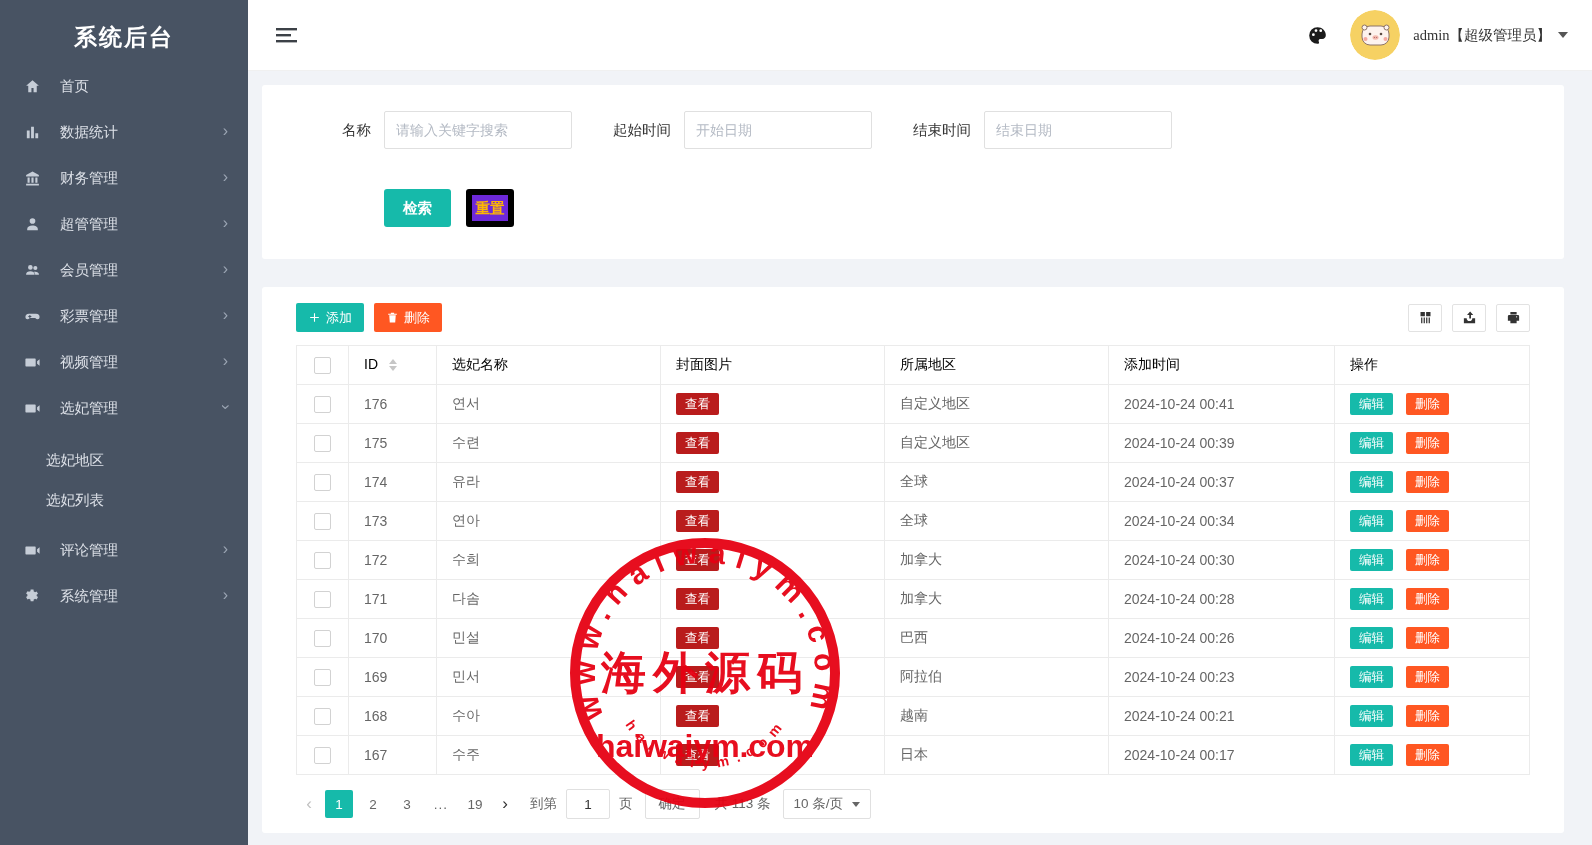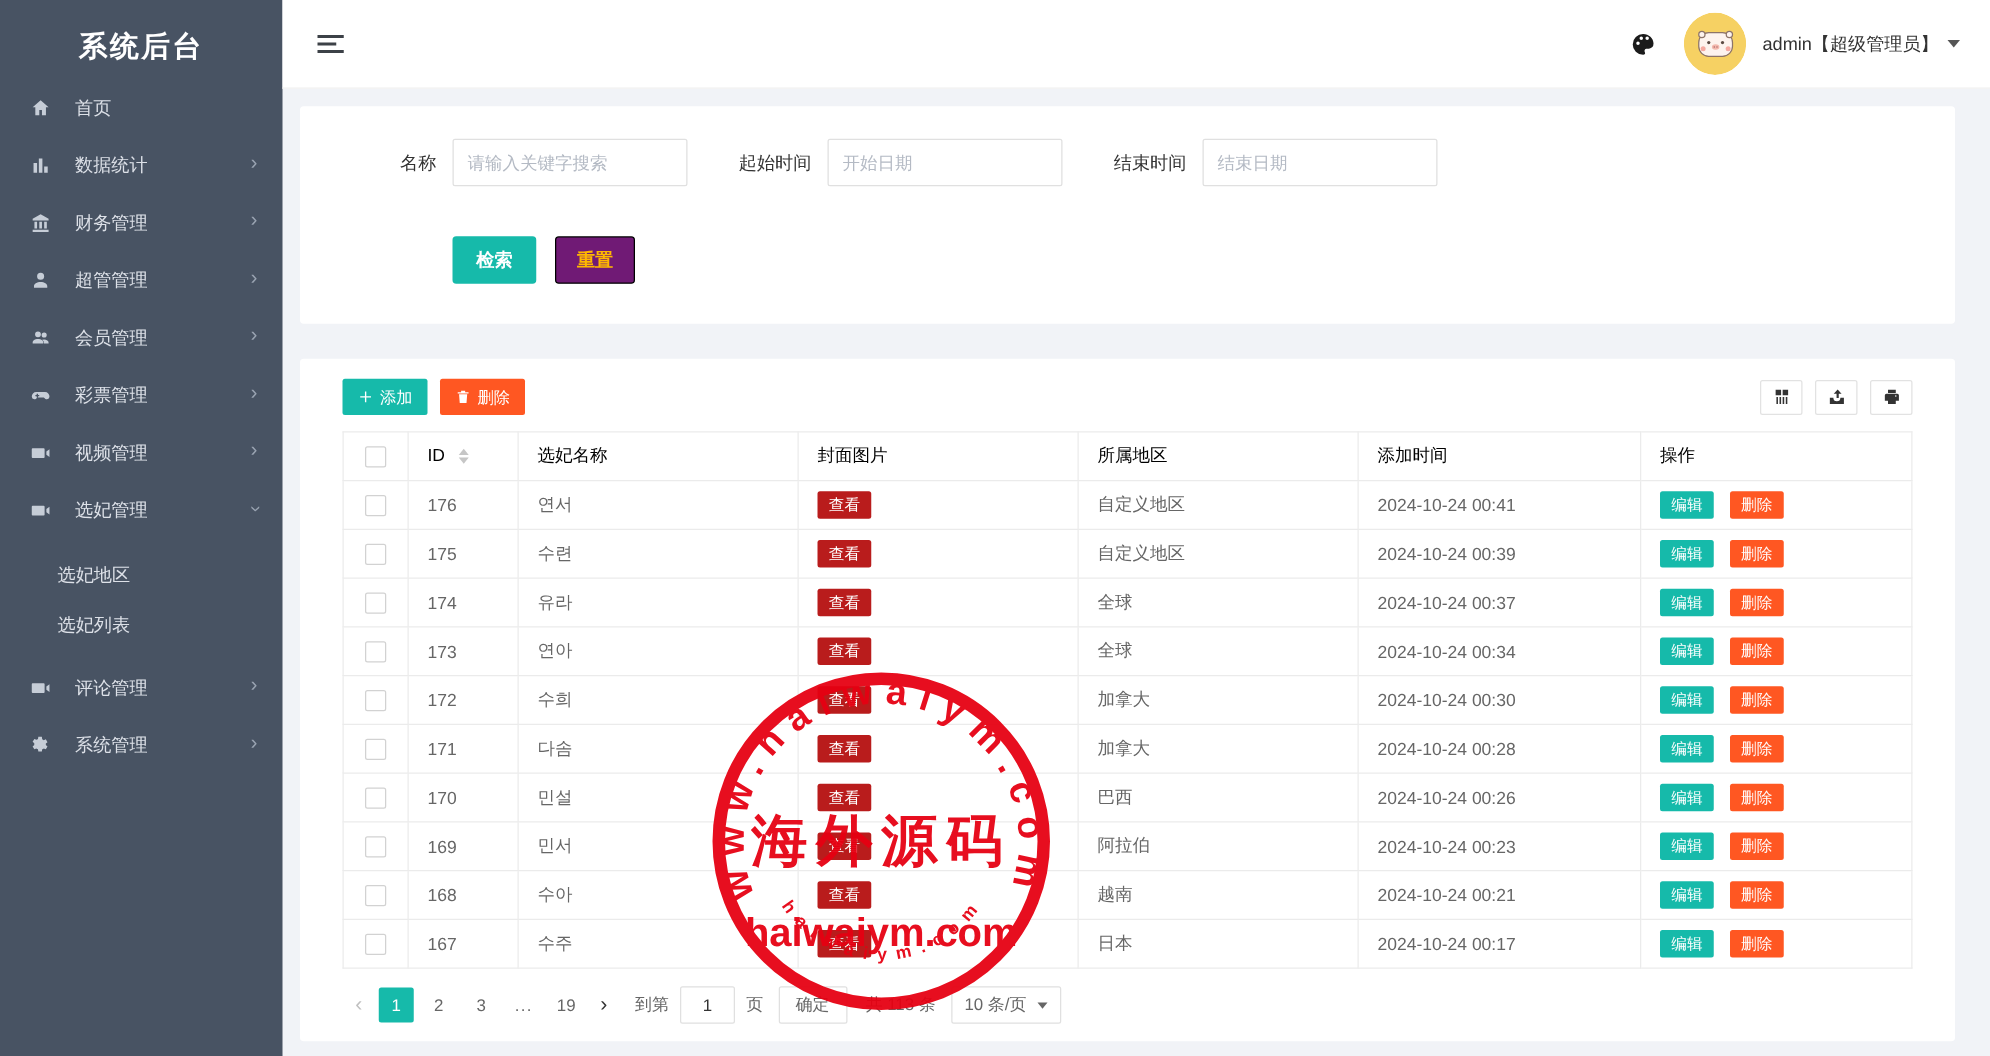--- a/index.html
+++ b/index.html
@@ -1,57 +1,57 @@
 <!DOCTYPE html>
 <html><head>
 <meta charset="utf-8">
 <style>
   * { box-sizing: border-box; margin: 0; padding: 0; }
   html,body { width:1592px; height:845px; overflow:hidden; }
   body { font-family:"Liberation Sans","DejaVu Sans",sans-serif; background:#f1f3f7; position:relative; }
   .app { display:flex; height:100%; }
 
   
-  .sidebar { width:226px; flex-shrink:0; background:#485363; color:#d7dce4; overflow:hidden; }
+  .sidebar { width:248px; flex-shrink:0; background:#485363; color:#d7dce4; overflow:hidden; }
   .side-title { color:#fff; font-size:23px; font-weight:bold; text-align:center; padding:22px 0 24px; letter-spacing:2px; }
   .menu-item { display:flex; align-items:flex-start; height:46px; padding:0 20px 0 24px; font-size:14.5px; cursor:pointer; }
   .mi-icon { width:20px; height:18px; margin-right:16px; display:inline-flex; align-items:center; color:#c6cdd7; }
   .mi-icon svg { width:17px; height:17px; fill:currentColor; }
   .mi-label { flex:1; color:#dde1e8; }
   .mi-arrow { color:#9aa4b2; font-size:16px; line-height:1; }
   .mi-arrow.down { transform:rotate(90deg); }
   .submenu { padding:6px 0 10px; }
   .submenu .menu-item { height:40px; padding-left:46px; }
 
   
   .main { flex:1; display:flex; flex-direction:column; min-width:0; }
   .topbar { height:71px; background:#fff; display:flex; align-items:center; padding:0 24px 0 27px; border-bottom:1px solid #f0f0f0; flex-shrink:0; }
   .hamburger { cursor:pointer; display:inline-flex; }
   .topbar-right { margin-left:auto; display:flex; align-items:center; }
   .palette-btn { cursor:pointer; display:inline-flex; margin-right:22px; }
   .palette-btn svg { width:21px; height:21px; fill:#1b1b1b; }
   .avatar { width:50px; height:50px; border-radius:50%; overflow:hidden; flex-shrink:0; }
   .user-wrap { display:flex; align-items:center; cursor:pointer; }
-  .user-name { font-size:14.5px; color:#333; margin:0 7px 0 13px; }
+  .user-name { font-size:14.5px; color:#333; margin:0 7px 0 13px;font-family:Liberation Serif, serif; }
   .caret { width:0; height:0; border:5px solid transparent; border-top:6px solid #555; margin-top:5px; }
 
   .content { flex:1; padding:14px 28px 0 14px; }
   .card { background:#fff; border-radius:3px; }
 
   
   .search-card { padding:26px 0 32px; margin-bottom:28px; }
   .form-row { display:flex; align-items:center; padding-left:80px; }
   .f-group { display:flex; align-items:center; margin-right:41px; }
   .f-label { font-size:14.5px; color:#333; margin-right:13px; white-space:nowrap; }
   .f-input { width:188px; height:38px; border:1px solid #e0e0e0; border-radius:2px; padding:0 11px; font-size:14px; color:#333; outline:none; font-family:inherit; }
   .f-input::placeholder { color:#b4bac4; }
   .btn-row { margin-top:40px; padding-left:122px; display:flex; gap:15px; }
   .btn { height:38px; border-radius:3px; font-size:14.5px; display:inline-flex; align-items:center; justify-content:center; cursor:pointer;font-weight:bold; }
   .btn-search { width:67px; background:#16baaa; color:#fff; border:none; }
-  .btn-reset { width:64px; background:#701a75; color:#ffb800; border:1px solid #000000; }
+  .btn-reset { width:48px; background:#6d28d9; color:#ffb800; border:6px solid #000000; }
 
   
   .table-card { padding:16px 34px 14px; }
   .t-toolbar { display:flex; align-items:center; margin-bottom:13px; }
   .tb-btn { height:29px; padding:0 12px; border-radius:2px; color:#fff; font-size:13px; display:inline-flex; align-items:center; gap:5px; cursor:pointer; }
   .tb-btn svg { width:13px; height:13px; fill:#fff; }
   .tb-add { background:#16baaa; margin-right:10px; }
   .tb-del { background:#ff5722; }
   .tb-icons { margin-left:auto; display:flex; gap:10px; }
   .icon-btn { width:34px; height:28px; border:1px solid #e2e2e2; border-radius:2px; display:inline-flex; align-items:center; justify-content:center; color:#333; background:#fff; cursor:pointer; }

